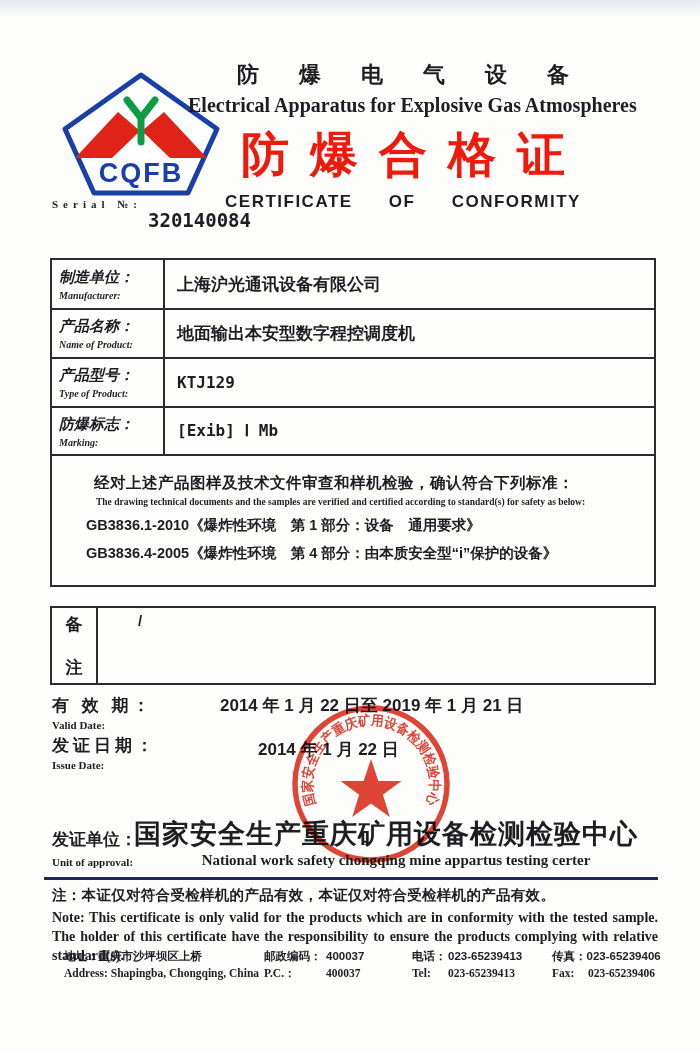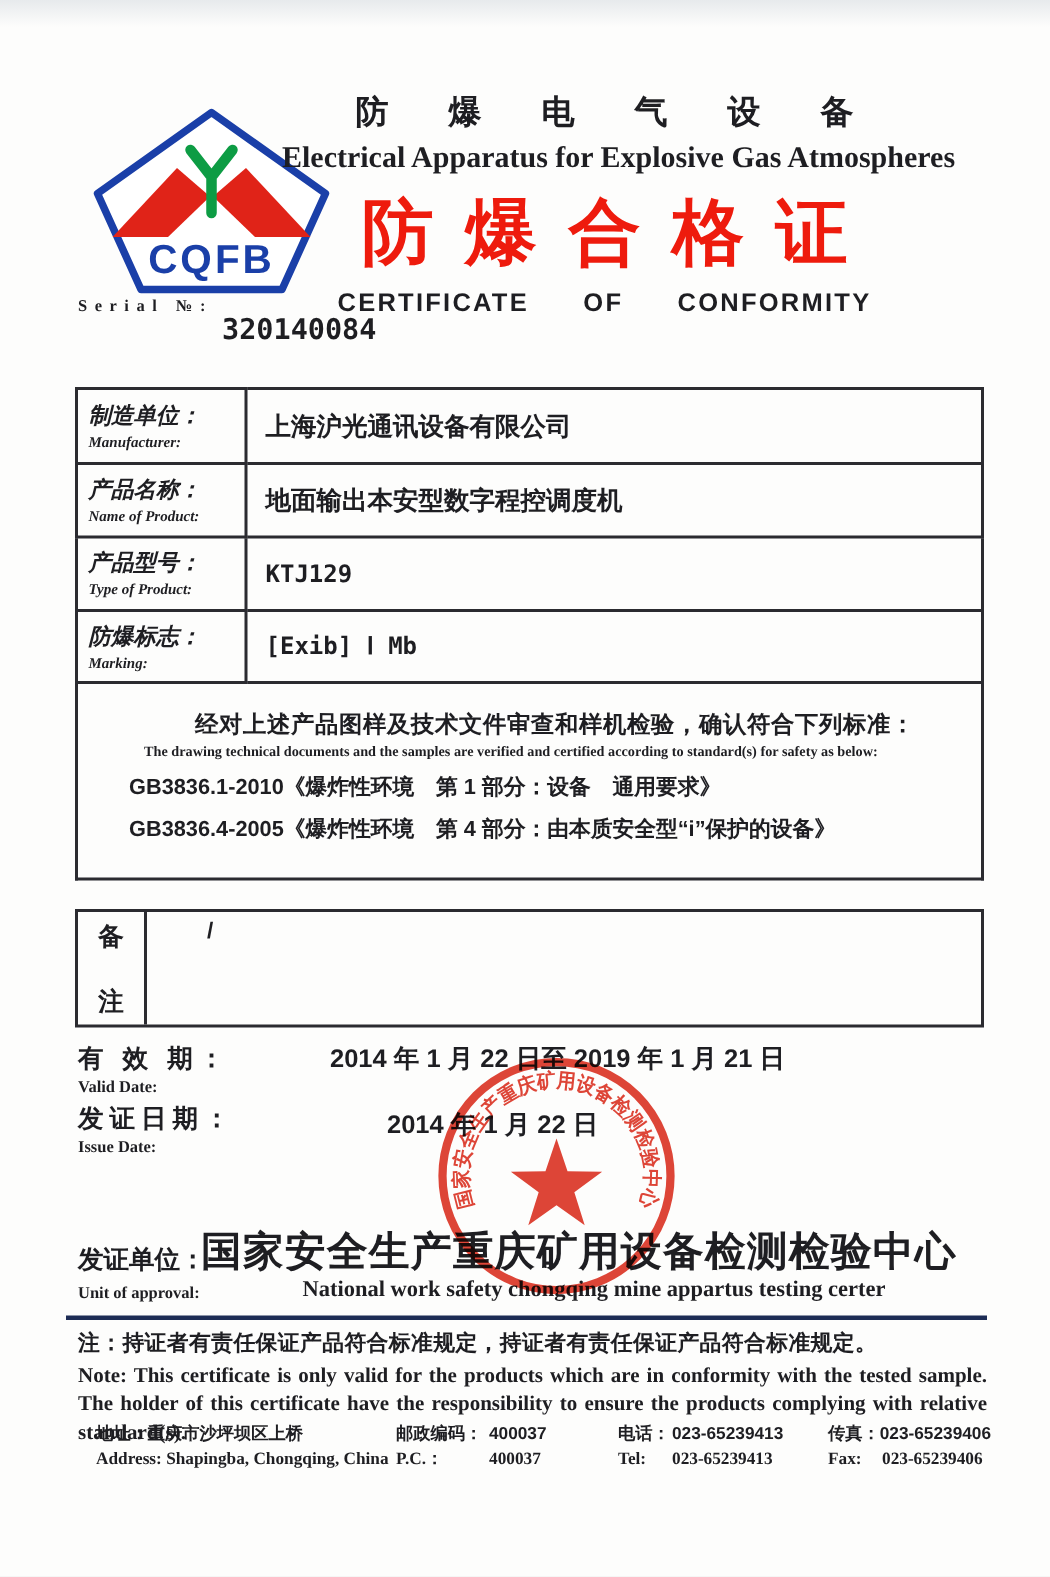--- a/index.html
+++ b/index.html
@@ -27,21 +27,21 @@
   table.cert td{border:2px solid #2b2b30;vertical-align:middle;}
   td.lab{width:100px;padding:3px 4px 3px 7px;font-style:italic;}
   .lab-cn{font-size:15px;font-weight:bold;}
   .lab-en{font-family:"Liberation Serif",serif;font-size:10px;font-weight:bold;margin-top:3px;}
   td.val{padding:3px 6px 3px 12px;font-size:17px;font-weight:bold;}
   td.val .mono{font-family:"DejaVu Sans Mono",monospace;font-size:16px;}
   .spec-line{line-height:23px;white-space:nowrap;}
   tr.r1 td{height:42px;} tr.r2 td{height:41px;} tr.r3 td{height:41px;}
   tr.r4 td{height:66px;} tr.r5 td{height:40px;}
   td.standards{height:118px;padding:5px 8px 6px 42px;vertical-align:top;}
-  .std-title{font-size:15.5px;font-weight:bold;letter-spacing:.5px;text-align:center;}
+  .std-title{font-size:15.5px;font-weight:bold;letter-spacing:.5px;}
   .std-sub{font-family:"Liberation Serif",serif;font-size:9.5px;font-weight:bold;margin:3px 0 4px 2px;}
   .std-item{font-size:14.5px;font-weight:bold;line-height:28px;margin-left:-8px;white-space:nowrap;}
   
   .remark{position:absolute;top:606px;left:50px;width:602px;height:75px;
     border:2px solid #2b2b30;display:flex;}
   .remark .side{width:44px;border-right:2px solid #2b2b30;display:flex;flex-direction:column;
     justify-content:space-between;align-items:center;padding:5px 0 4px 0;font-size:17px;font-weight:bold;}
   .remark .body{flex:1;padding:4px 0 0 40px;font-size:15px;font-weight:bold;}
   
   .dates{position:absolute;top:692px;left:52px;width:604px;}
@@ -177,21 +177,21 @@
   <div class="approval">
     <div class="ap-lab-cn">发证单位：</div>
     <div class="ap-lab-en">Unit of approval:</div>
     <div class="ap-val-cn">国家安全生产重庆矿用设备检测检验中心</div>
     <div class="ap-val-en">National work safety chongqing mine appartus testing certer</div>
   </div>
 
   <div class="divider"></div>
 
   <div class="note">
-    <div class="note-cn">注：持证者有责任保证产品符合标准规定，持证者有责任保证产品符合标准规定。</div>
+    <div class="note-cn">注：本证仅对符合受检样机的产品有效，本证仅对符合受检样机的产品有效。</div>
     <div class="note-en">Note: This certificate is only valid for the products which are in conformity with the tested sample. The holder of this certificate have the responsibility to ensure the products complying with relative standard(s).</div>
   </div>
 
   <div class="footer">
     <div class="f-row f-cn">
       <div class="f-c1">地址：重庆市沙坪坝区上桥</div>
       <div class="f-c2">
         <span class="f-lab">邮政编码：</span>
         <span>400037</span>
       </div>

